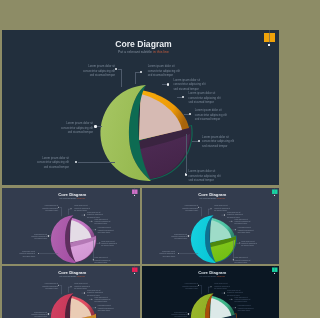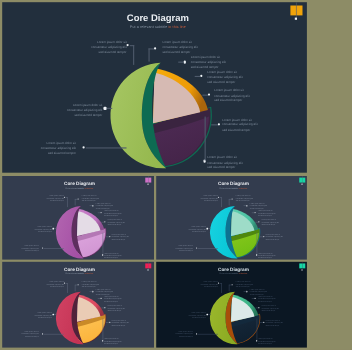--- a/index.html
+++ b/index.html
@@ -1,19 +1,19 @@
 <!DOCTYPE html>
 <html><head>
 <meta charset="utf-8">
 <style>
   html,body{margin:0;padding:0;}
   body{width:281px;height:318px;overflow:hidden;background:#8d8c66;
        font-family:"Liberation Sans",sans-serif;}
   .sheet{position:absolute;left:0;top:0;width:281px;height:318px;background:#8d8c66;}
-  .slide{position:absolute;overflow:hidden;}
+  .slide{position:absolute;overflow:hidden;margin-top:28px;}
   .s-main{left:2px;top:2px;width:277px;height:155px;background:#222F3D;}
   .s-tl{left:2px;top:159.5px;width:137.5px;height:76.5px;background:#333C4E;}
   .s-tr{left:141.5px;top:159.5px;width:137.5px;height:76.5px;background:#333C4E;}
   .s-bl{left:2px;top:238px;width:137.5px;height:77.5px;background:#333C4E;}
   .s-br{left:141.5px;top:238px;width:137.5px;height:77.5px;background:#0B1723;}
 
   .ttl{position:absolute;left:3px;width:100%;text-align:center;color:var(--c-title);}
   .sub{position:absolute;left:3px;width:100%;text-align:center;color:var(--c-sub);}
   .sub .acc{color:#D2603E;}
   .note{position:absolute;color:var(--c-text);line-height:1.62;white-space:nowrap;}

